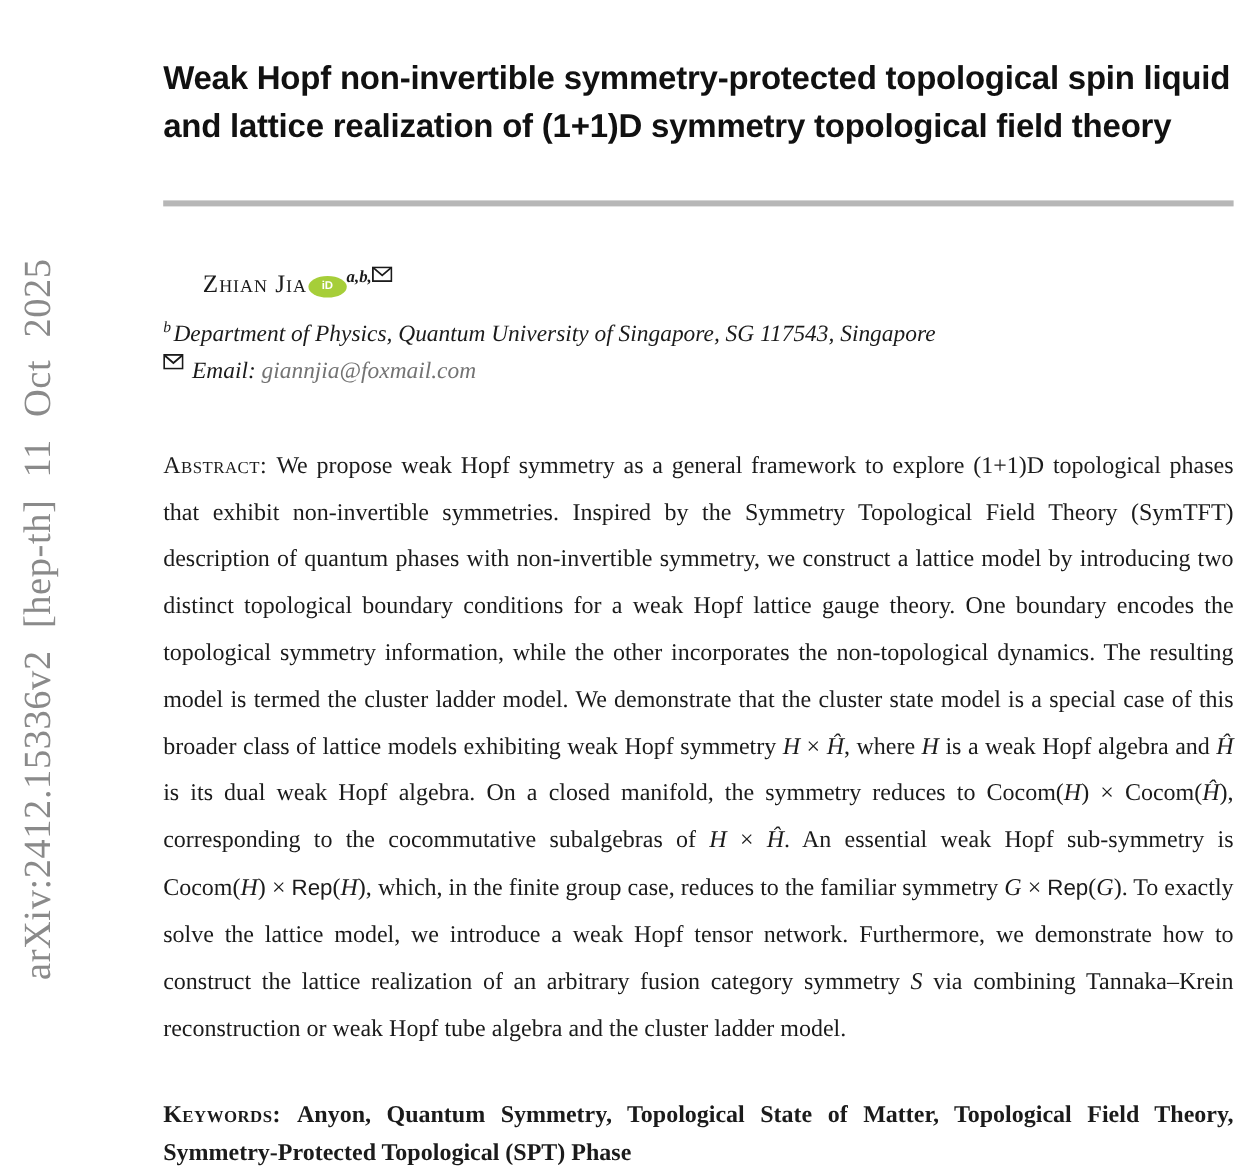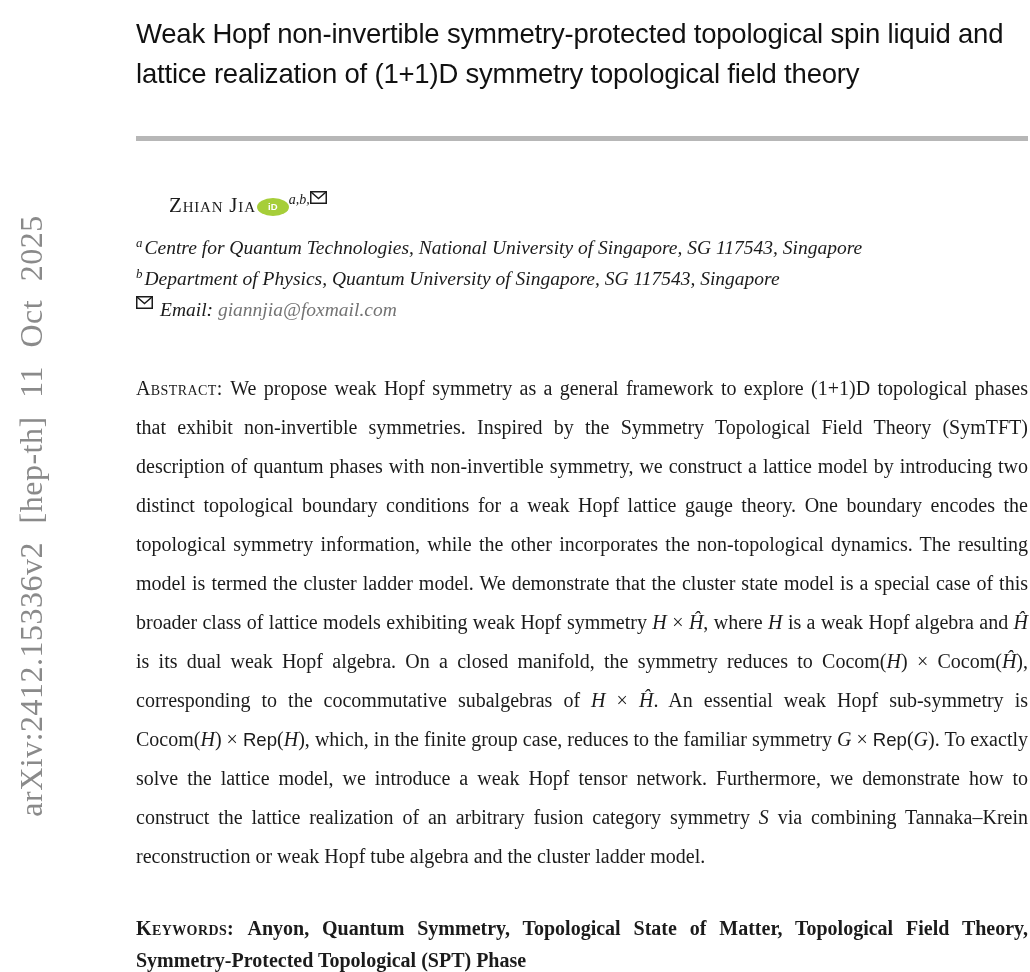--- a/index.html
+++ b/index.html
@@ -27,26 +27,27 @@
   }
   
   .main {
     position: absolute;
     left: 136px;
     top: 0;
     width: 892px;
   }
   .title {
     font-family: "Liberation Sans", sans-serif;
-    font-weight: 400;
+    font-weight: 700;
     font-size: 27.5px;
     line-height: 40px;
     color: #111111;
-    padding-top: 14px;
+    padding-top: 5px;
     letter-spacing: -0.2px;
+    margin-top: 40px;
   }
   .rule {
     height: 5px;
     background: #b7b7b7;
     margin-top: 42px;
     border: none;
   }
   .author-row {
     margin-top: 50px;
     font-size: 21px;
@@ -71,20 +72,21 @@
     line-height: 18px;
     vertical-align: 2px;
     margin-left: 1px;
     cursor: pointer;
   }
   .author-marks {
     font-style: italic;
     font-size: 14px;
     vertical-align: super;
     line-height: 0;
+    font-weight: bold;
   }
   .envelope {
     display: inline-block;
     vertical-align: super;
     line-height: 0;
     cursor: pointer;
   }
   .envelope svg { display: block; }
   .affil-block {
     margin-top: 14px;
@@ -140,23 +142,20 @@
 
     <div class="author-row">
       <span class="author-name">Zhian Jia</span><span class="orcid-badge">iD</span><span class="author-marks">a,b,</span><span class="envelope"><svg width="17" height="13" viewBox="0 0 17 13">
             <rect x="0.75" y="0.75" width="15.5" height="11.5" fill="#ffffff" stroke="#1b1b1b" stroke-width="1.5"></rect>
             <path d="M1 1 L8.5 7.5 L16 1" fill="none" stroke="#1b1b1b" stroke-width="1.5"></path>
           </svg></span>
     </div>
 
     <div class="affil-block">
       <div class="affil-row">
-        <span class="affil-mark">a</span><span>Centre for Quantum Technologies, National University of Singapore, SG 117543, Singapore</span>
-      </div>
-      <div class="affil-row">
         <span class="affil-mark">b</span><span>Department of Physics, Quantum University of Singapore, SG 117543, Singapore</span>
       </div>
       <div class="email-row">
         <span class="envelope"><svg width="17" height="13" viewBox="0 0 17 13">
               <rect x="0.75" y="0.75" width="15.5" height="11.5" fill="#ffffff" stroke="#1b1b1b" stroke-width="1.5"></rect>
               <path d="M1 1 L8.5 7.5 L16 1" fill="none" stroke="#1b1b1b" stroke-width="1.5"></path>
             </svg></span><span class="email-label">Email:</span>
         <a class="email-link">giannjia@foxmail.com</a>
       </div>
     </div>

